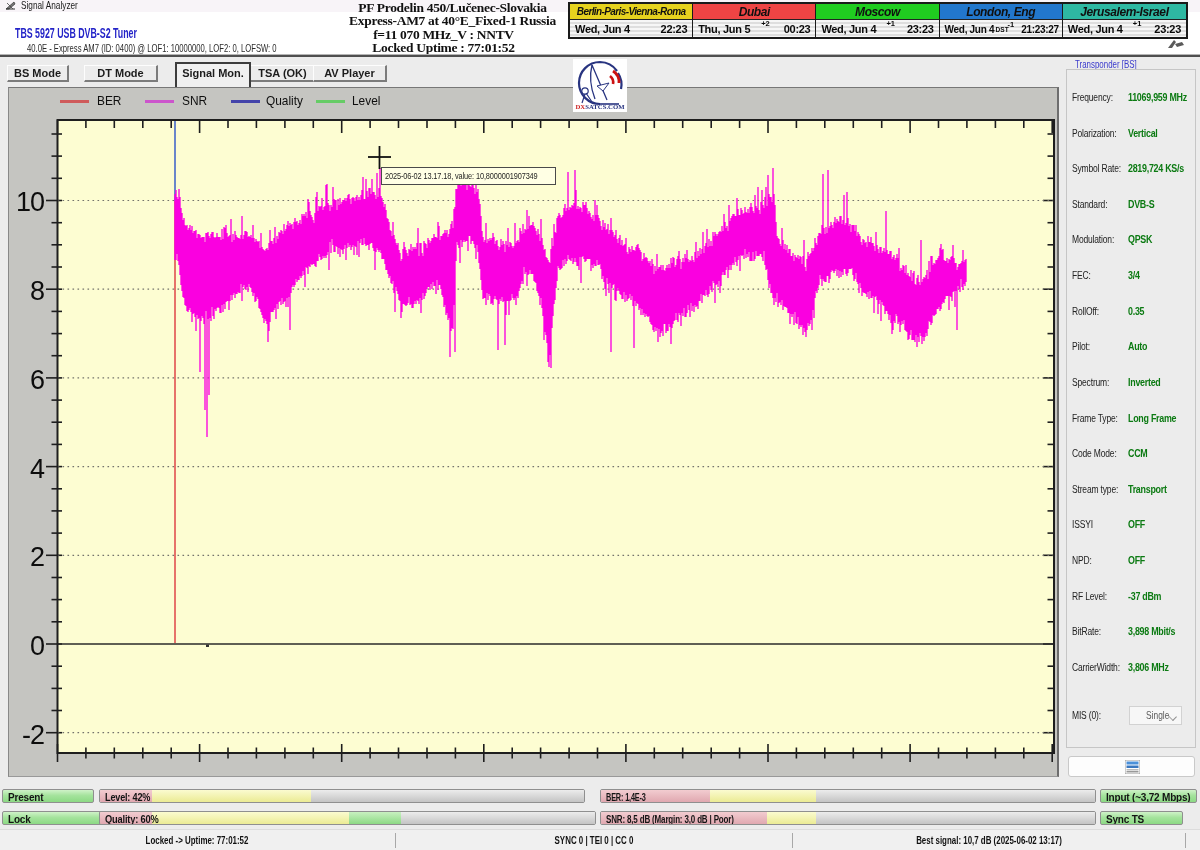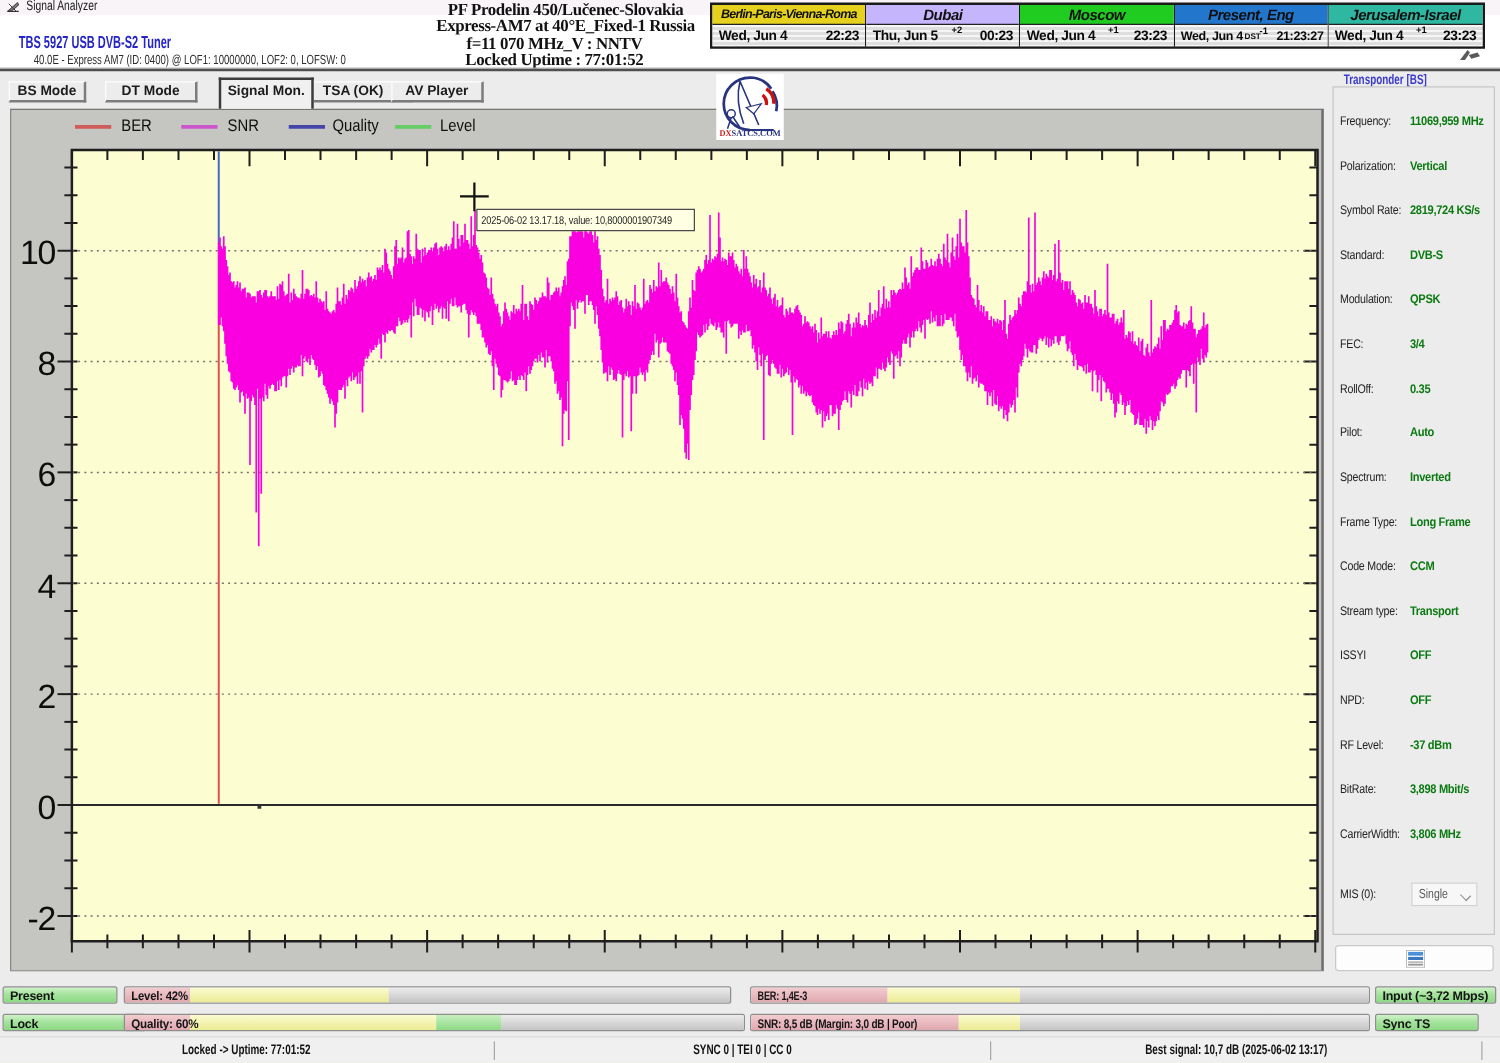--- a/index.html
+++ b/index.html
@@ -37,24 +37,24 @@
 .yellow{background:linear-gradient(180deg,#fbfbd0 0%,#ebeb94 100%)}
 .grayseg{background:linear-gradient(180deg,#ececec 0%,#c4c4c4 100%)}
 .greenseg{background:linear-gradient(180deg,#c8f0c0 0%,#8cd984 100%)}
 .bartxt{position:absolute;left:5px;top:1px;font-size:10px;letter-spacing:-0.2px;white-space:nowrap;display:inline-block}
 
 #statusbar{position:absolute;left:0;top:829px;width:1200px;height:21px;background:#f0f0f0;border-top:1px solid #dcdcdc;font-size:11px;font-weight:bold;color:#111}
 .sbsep{position:absolute;top:3px;width:1px;height:15px;background:#a8a8a8}
 .sbtxt{position:absolute;top:4px;transform:translateX(-50%) scaleX(.72);white-space:nowrap}
 
 #gbox{position:absolute;left:1066px;top:69px;width:130px;height:679px;border:1px solid #c6c6c6}
-#gboxlab{position:absolute;left:1071px;top:58px;background:#ececec;padding:0 4px;font-size:11px;font-weight:bold;color:#3a3acc}
+#gboxlab{position:absolute;left:1071px;top:58px;background:#ececec;padding:0 4px;font-size:11px;font-weight:normal;color:#3a3acc}
 .plab{position:absolute;left:1072px;font-size:10px;letter-spacing:-0.2px;color:#232323;white-space:nowrap;transform:scaleX(.85);transform-origin:0 0}
 .pval{position:absolute;left:1128px;font-size:10px;letter-spacing:-0.3px;font-weight:bold;color:#0b7a12;white-space:nowrap;transform:scaleX(.89);transform-origin:0 0}
-#combo{position:absolute;left:1129px;top:706px;width:53px;height:19px;background:#f7f7f7;border:1px solid #d2d2d2;font-size:10.5px;color:#5a5a5a;line-height:17px;padding-left:5px}
+#combo{position:absolute;left:1129px;top:706px;width:53px;height:19px;background:#f7f7f7;border:1px solid #d2d2d2;font-size:10.5px;color:#5a5a5a;line-height:17px;padding-left:16px}
 #combo:after{content:"";position:absolute;right:5px;top:6px;width:6px;height:6px;border-right:1.4px solid #909090;border-bottom:1.4px solid #909090;transform:rotate(45deg) scale(1,.8)}
 #pbtn{position:absolute;left:1068px;top:756px;width:127px;height:21px;background:#fdfdfd;border:1px solid #c9c9c9;border-radius:3px}
 </style></head><body>
 
 <div id="titlebar">
  <svg class="abs" style="left:5px;top:1px" width="11" height="10" viewBox="0 0 11 10">
       <path d="M1 8 L9 1 L10 3 L4 8 Z" fill="#777" stroke="#333" stroke-width=".7"></path>
       <path d="M1 8 L10 8" stroke="#333" stroke-width="1"></path>
       <path d="M2 2 L8 8" stroke="#444" stroke-width=".8"></path>
     </svg>
@@ -69,37 +69,37 @@
 
 <div id="clocks">
  <div class="clk">
       <div class="chead" style="background:#e6d21e;font-size:10px;letter-spacing:-0.6px">Berlin-Paris-Vienna-Roma</div>
   <div class="cdate">
         <span class="d">Wed, Jun 4</span>
         <span class="t">22:23</span>
       </div>
     </div>
  <div class="clk">
-      <div class="chead" style="background:#c4b5fd">Dubai</div>
+      <div class="chead" style="background:#ef4444">Dubai</div>
   <div class="cdate">
         <span class="d">Thu, Jun 5</span>
         <span class="sup" style="left:68px">+2</span>
         <span class="t">00:23</span>
       </div>
     </div>
  <div class="clk">
       <div class="chead" style="background:#20cc20">Moscow</div>
   <div class="cdate">
         <span class="d">Wed, Jun 4</span>
         <span class="sup" style="left:70px">+1</span>
         <span class="t">23:23</span>
       </div>
     </div>
  <div class="clk">
-      <div class="chead" style="background:#2277cc">Present, Eng</div>
+      <div class="chead" style="background:#2277cc">London, Eng</div>
   <div class="cdate" style="font-size:10px">
         <span class="d" style="top:3.5px">Wed, Jun 4</span>
         <span style="position:absolute;left:56px;top:6px;font-size:6.5px">DST</span>
         <span class="sup" style="left:68px;top:0">-1</span>
         <span class="t" style="top:3.5px;right:3px">21:23:27</span>
       </div>
     </div>
  <div class="clk">
       <div class="chead" style="background:#2eb8a2">Jerusalem-Israel</div>
   <div class="cdate">

